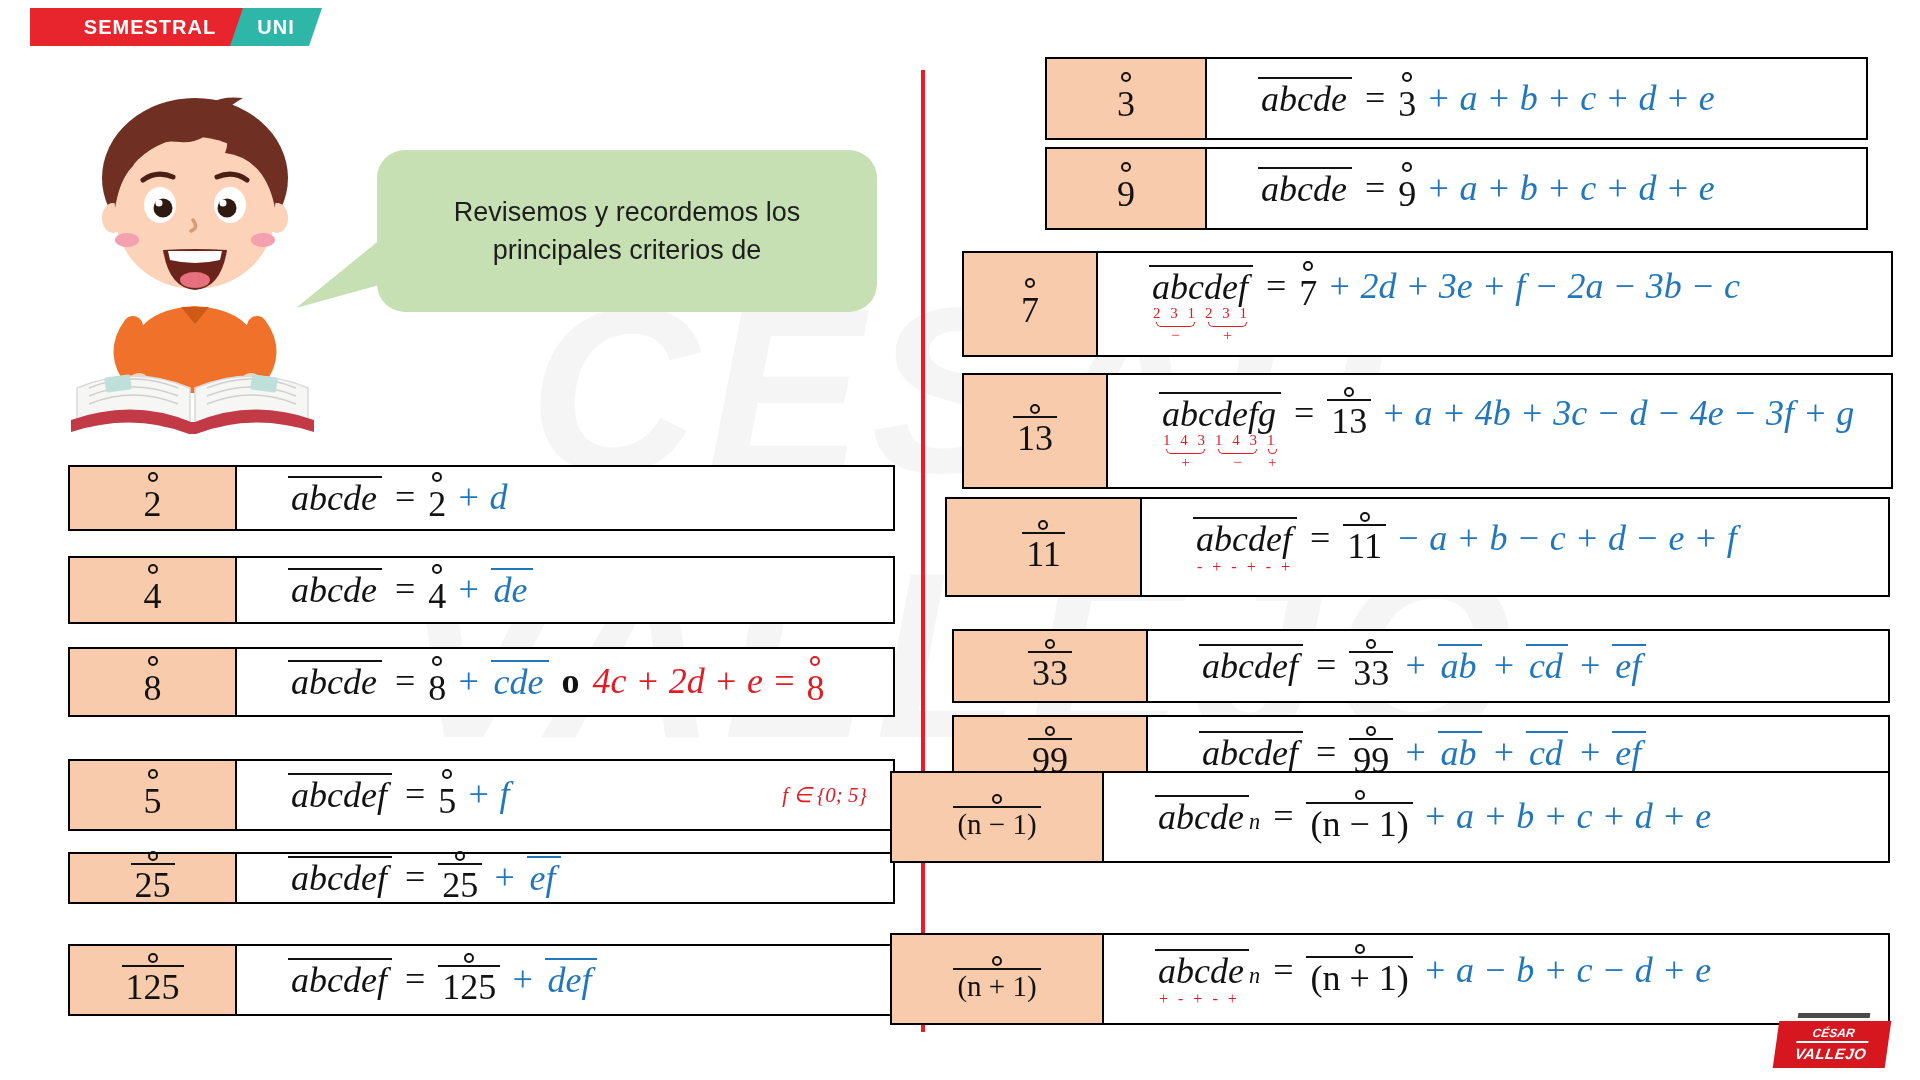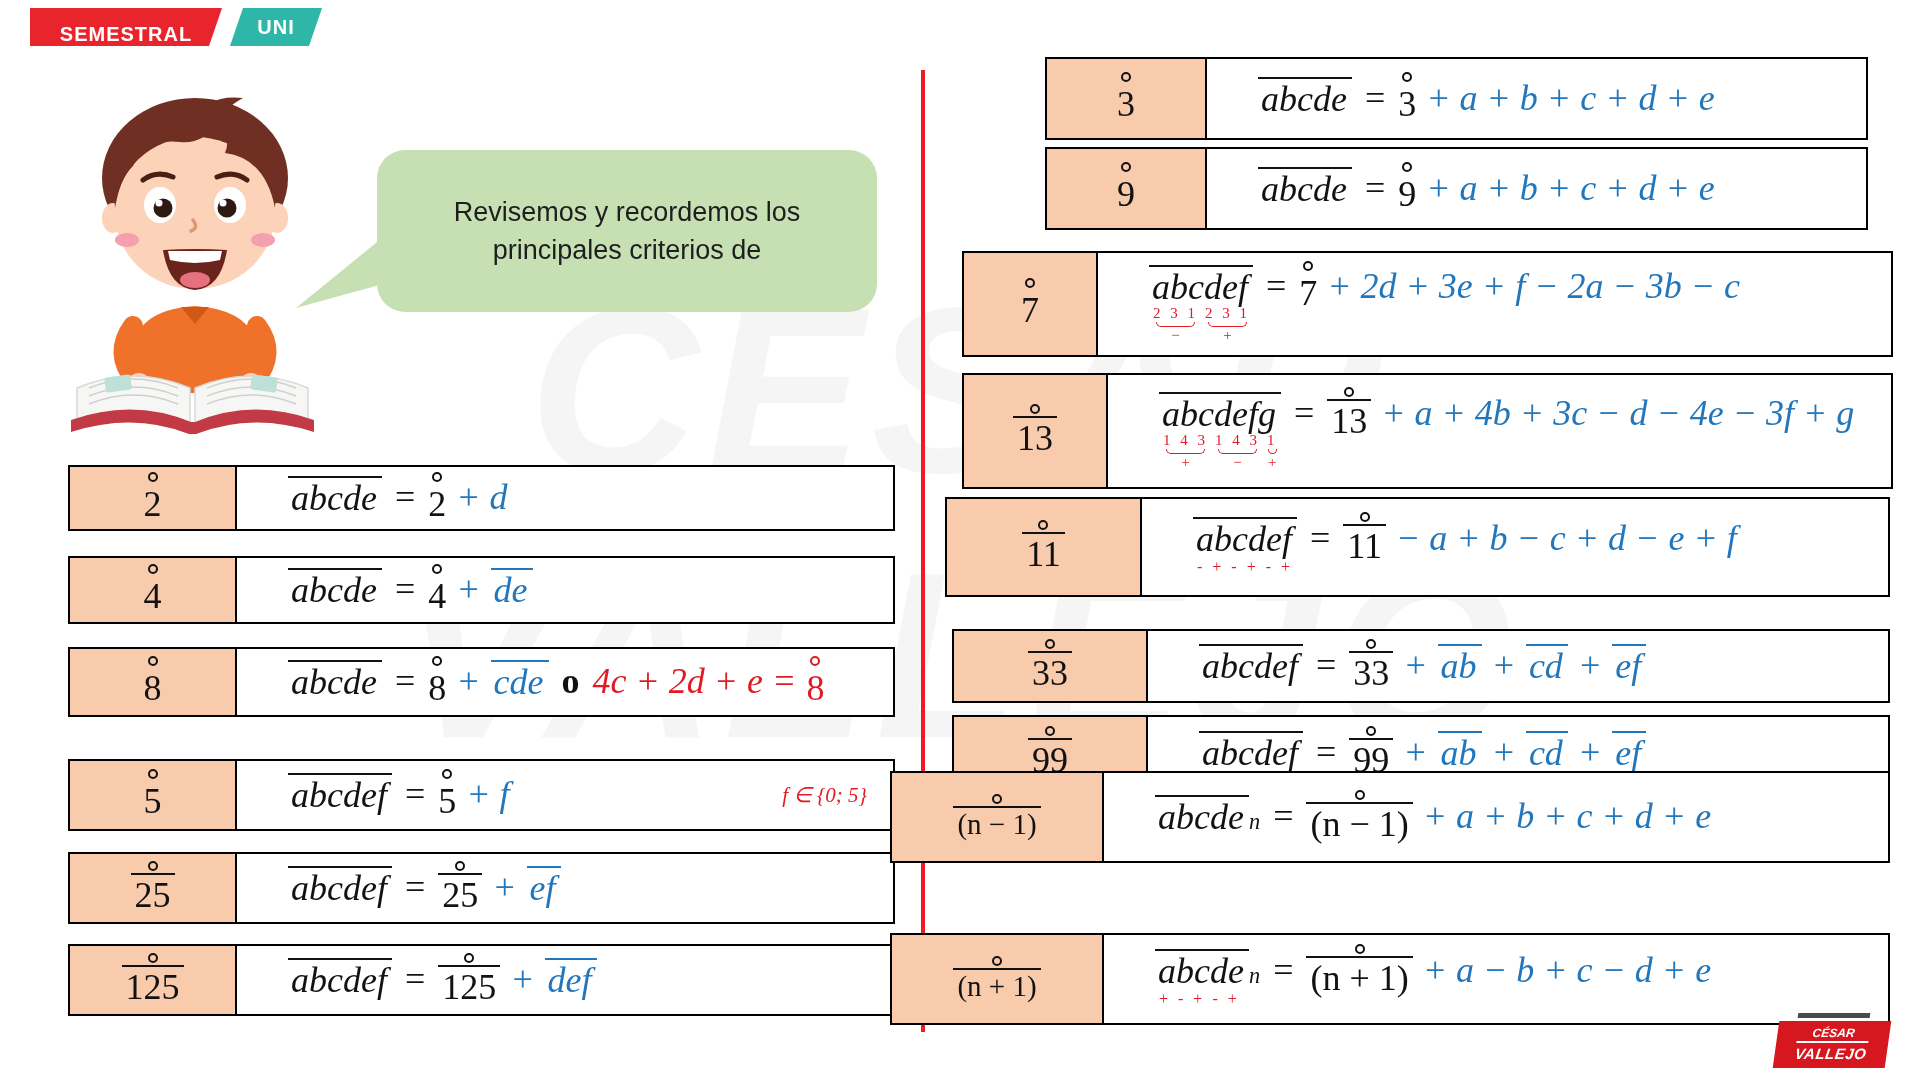--- a/index.html
+++ b/index.html
@@ -8,21 +8,21 @@
 
   
   .wm{position:absolute;left:50%;transform:translateX(-50%);font:900 italic 235px "Liberation Sans",sans-serif;
       color:rgba(60,60,60,0.05);letter-spacing:8px;white-space:nowrap;pointer-events:none;}
   .wm1{top:255px;} .wm2{top:520px;}
 
   
   .banner{position:absolute;left:30px;top:8px;height:38px;}
   .banner-red{position:absolute;left:0;top:0;width:192px;height:38px;background:var(--banner-red);
       clip-path:polygon(0 0,100% 0,calc(100% - 13px) 100%,0 100%);
-      display:flex;align-items:flex-end;justify-content:center;}
+      display:flex;align-items:center;justify-content:center;padding-left:24px;}
   .banner-teal{position:absolute;left:200px;top:0;width:92px;height:38px;background:var(--banner-teal);
       clip-path:polygon(13px 0,100% 0,calc(100% - 13px) 100%,0 100%);
       display:flex;align-items:center;justify-content:center;}
   .banner span{color:#fff;font-weight:800;font-size:20px;letter-spacing:1px;}
 
   
   .bubble{position:absolute;left:377px;top:150px;width:500px;height:162px;background:var(--bubble-green);
       border-radius:28px;display:flex;flex-direction:column;justify-content:center;text-align:center;
       font-size:27px;line-height:1.42;color:#1e1e1e;}
   .bubble-tail{position:absolute;left:296px;top:238px;width:86px;height:70px;background:var(--bubble-green);
@@ -165,21 +165,21 @@
 </div>
 <div class="row" style="left:68px;top:759px;width:827px;height:72px">
   <div class="lab">
       <span class="mult" style="color: rgb(18, 18, 18);">
         <span class="ring"></span>
         <span class="mval">5</span>
       </span>
     </div>
     <div class="cell"><span class="word" style="color: rgb(18, 18, 18);"><span class="tx bar">abcdef</span></span><span class="plain" style="color: rgb(18, 18, 18);">=</span><span class="mult" style="color: rgb(18, 18, 18);"><span class="ring"></span><span class="mval">5</span></span><span class="word" style="color: rgb(34, 119, 188);"><span class="tx">+ f</span></span><span class="note">f ∈ {0; 5}</span></div>
 </div>
-<div class="row" style="left:68px;top:852px;width:827px;height:72px">
+<div class="row" style="left:68px;top:852px;width:827px;height:52px">
   <div class="lab">
       <span class="mult" style="color: rgb(18, 18, 18);">
         <span class="ring"></span>
         <span class="mval bar">25</span>
       </span>
     </div>
     <div class="cell"><span class="word" style="color: rgb(18, 18, 18);"><span class="tx bar">abcdef</span></span><span class="plain" style="color: rgb(18, 18, 18);">=</span><span class="mult" style="color: rgb(18, 18, 18);"><span class="ring"></span><span class="mval bar">25</span></span><span class="word" style="color: rgb(34, 119, 188);"><span class="tx">+</span></span><span class="word" style="color: rgb(34, 119, 188);"><span class="tx bar">ef</span></span></div>
 </div>
 <div class="row" style="left:68px;top:944px;width:827px;height:72px">
   <div class="lab">

